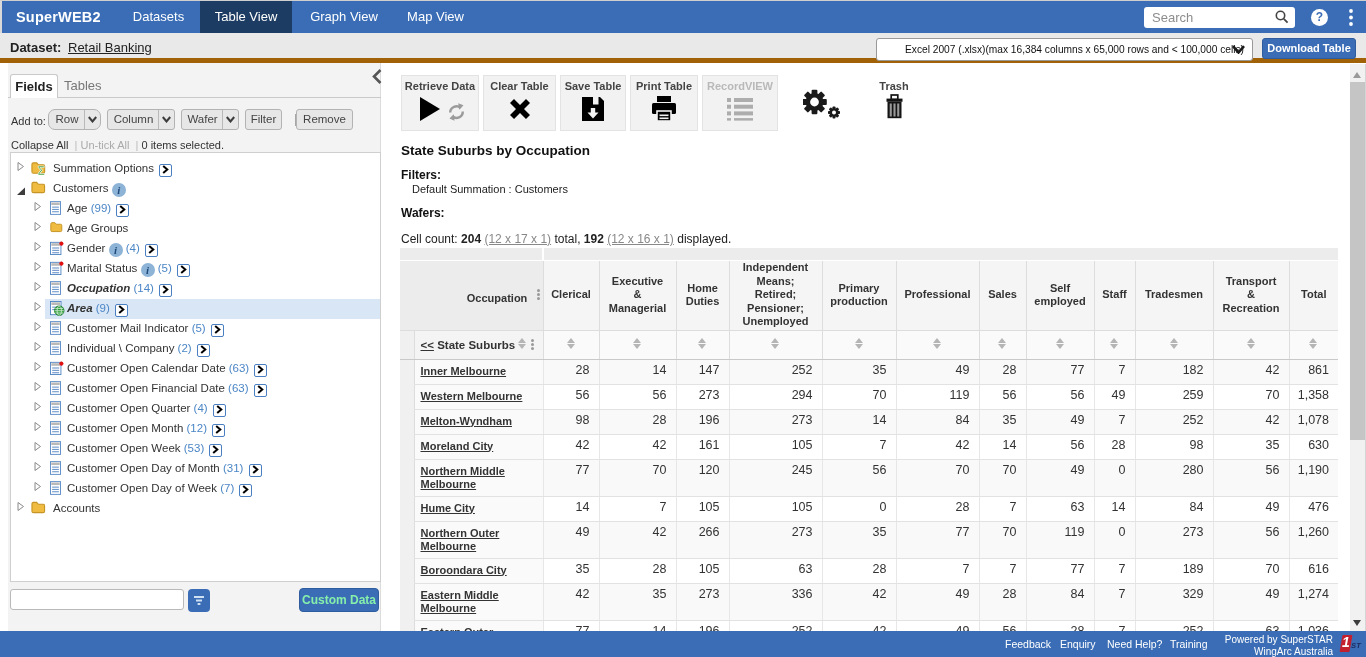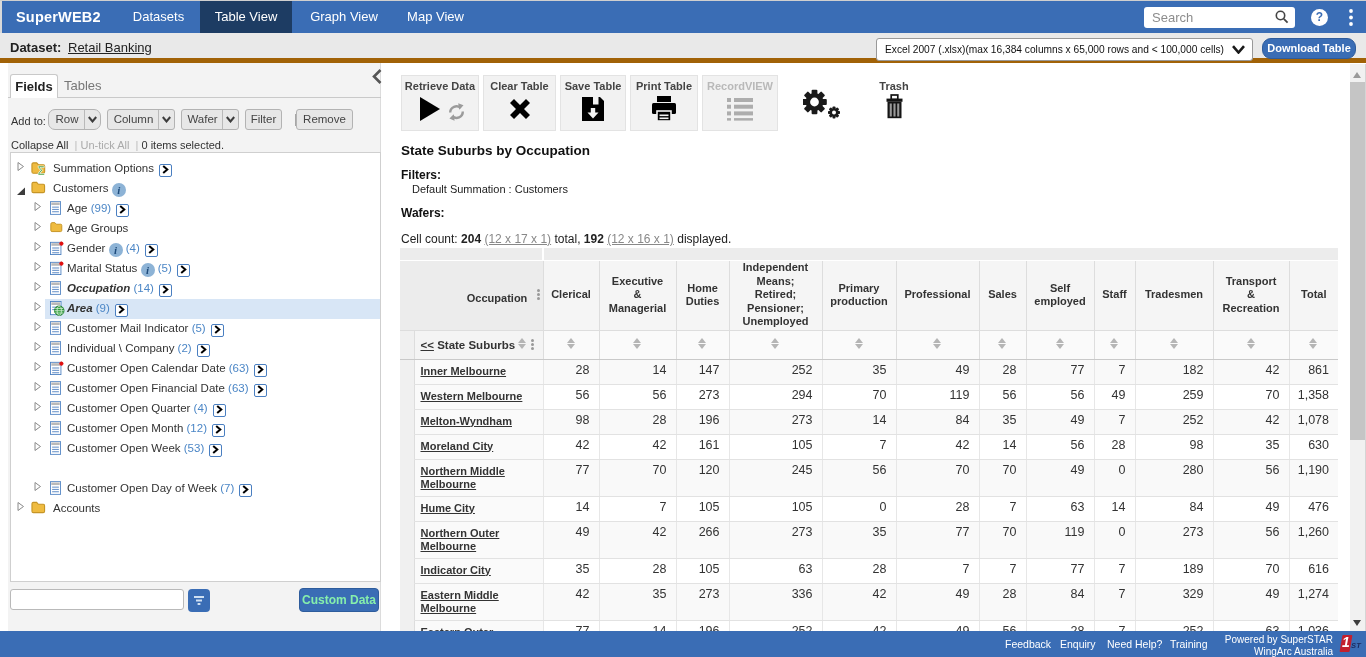--- a/index.html
+++ b/index.html
@@ -21,23 +21,23 @@
 #search { left:1142px; top:6px; width:151px; height:21px; background:#fff; border-radius:3px; }
 #search span { position:absolute; left:8px; top:3px; font-size:13px; color:#8d8d8d; }
 #helpc { left:1309px; top:8px; width:17px; height:17px; border-radius:50%; background:#fff;
   color:#3a6db5; font-size:12px; font-weight:bold; text-align:center; line-height:17px; }
 
 
 #dsbar { left:0; top:33px; width:1366px; height:30px; background:#e9e9e9; border-bottom:5px solid #a16207; }
 #dslabel { left:10px; top:7px; font-size:13px; color:#222; font-weight:bold; }
 #dslink { left:68px; top:7px; font-size:13px; color:#222; text-decoration:underline; }
 #fmtsel { left:876px; top:5px; width:377px; height:23px; background:#fff; border:1px solid #999;
-  border-radius:3px; font-size:10.2px; color:#111; line-height:21px; padding-left:8px; }
+  border-radius:3px; font-size:10.2px; color:#111; line-height:21px; padding-left:28px; }
 #dlbtn { left:1262px; top:5px; width:94px; height:21px; background:#3a6db5; border:1px solid #2e5c9c;
-  border-radius:9px; color:#fff; font-size:11px; font-weight:bold; text-align:center; line-height:19px; }
+  border-radius:3px; color:#fff; font-size:11px; font-weight:bold; text-align:center; line-height:19px; }
 
 
 #lpanel { left:8px; top:63px; width:373px; height:568px; background:#f3f3f3; border-right:1px solid #dcdcdc; }
 #ftab { left:2px; top:11px; width:48px; height:24px; background:#fff; border:1px solid #c9c9c9;
   border-bottom:none; border-radius:3px 3px 0 0; text-align:center; font-size:13px; font-weight:bold;
   color:#222; line-height:24px; }
 #ttab { left:56px; top:11px; font-size:13px; color:#777; line-height:24px; }
 #tabline { left:0; top:34px; width:373px; height:1px; background:#c9c9c9; }
 #ftabmask { left:3px; top:34px; width:46px; height:1px; background:#fff; }
 
@@ -453,20 +453,37 @@
           <span class="ic" style="left:39px"><svg width="11" height="14" viewBox="0 0 13 16">
               <rect x="0.5" y="0.5" width="12" height="15" fill="#fff" stroke="#4a7fc1"></rect>
               <rect x="1.5" y="1.5" width="10" height="3" fill="#b9b9b9"></rect>
               <g stroke="#6f97cb" stroke-width="1.3">
                 <line x1="2.5" y1="7" x2="10.5" y2="7"></line>
                 <line x1="2.5" y1="9.7" x2="10.5" y2="9.7"></line>
                 <line x1="2.5" y1="12.4" x2="10.5" y2="12.4"></line>
               </g>
             </svg></span>
           <span class="txt" style="left:56px">Customer Open Week <span class="cnt">(53)</span> <span class="gt"><svg width="7" height="9" viewBox="0 0 7 9">
+                <path d="M1.2 1 L5.3 4.5 L1.2 8" fill="none" stroke="#000" stroke-width="2"></path>
+              </svg></span></span>
+        </div>
+      <div class="trow" style="top:306px">
+          <span class="ic" style="left:23px"><svg width="8" height="11" viewBox="0 0 8 11">
+              <path d="M1 1.5 L6.5 5.5 L1 9.5 Z" fill="#fdfdfd" stroke="#8a8a8a"></path>
+            </svg></span>
+          <span class="ic" style="left:39px"><svg width="11" height="14" viewBox="0 0 13 16">
+              <rect x="0.5" y="0.5" width="12" height="15" fill="#fff" stroke="#4a7fc1"></rect>
+              <rect x="1.5" y="1.5" width="10" height="3" fill="#b9b9b9"></rect>
+              <g stroke="#6f97cb" stroke-width="1.3">
+                <line x1="2.5" y1="7" x2="10.5" y2="7"></line>
+                <line x1="2.5" y1="9.7" x2="10.5" y2="9.7"></line>
+                <line x1="2.5" y1="12.4" x2="10.5" y2="12.4"></line>
+              </g>
+            </svg></span>
+          <span class="txt" style="left:56px">Customer Open Day of Month <span class="cnt">(31)</span> <span class="gt"><svg width="7" height="9" viewBox="0 0 7 9">
                 <path d="M1.2 1 L5.3 4.5 L1.2 8" fill="none" stroke="#000" stroke-width="2"></path>
               </svg></span></span>
         </div>
       <div class="trow" style="top:326px">
           <span class="ic" style="left:23px"><svg width="8" height="11" viewBox="0 0 8 11">
               <path d="M1 1.5 L6.5 5.5 L1 9.5 Z" fill="#fdfdfd" stroke="#8a8a8a"></path>
             </svg></span>
           <span class="ic" style="left:39px"><svg width="11" height="14" viewBox="0 0 13 16">
               <rect x="0.5" y="0.5" width="12" height="15" fill="#fff" stroke="#4a7fc1"></rect>
               <rect x="1.5" y="1.5" width="10" height="3" fill="#b9b9b9"></rect>
@@ -754,21 +771,21 @@
               <td class="dcell">77</td>
               <td class="dcell">70</td>
               <td class="dcell">119</td>
               <td class="dcell">0</td>
               <td class="dcell">273</td>
               <td class="dcell">56</td>
               <td class="dcell">1,260</td>
             </tr>
       <tr style="height:25px">
               <td class="strip"></td>
-              <td class="rlbl"><span>Indicator City</span></td>
+              <td class="rlbl"><span>Boroondara City</span></td>
               <td class="dcell">35</td>
               <td class="dcell">28</td>
               <td class="dcell">105</td>
               <td class="dcell">63</td>
               <td class="dcell">28</td>
               <td class="dcell">7</td>
               <td class="dcell">7</td>
               <td class="dcell">77</td>
               <td class="dcell">7</td>
               <td class="dcell">189</td>

